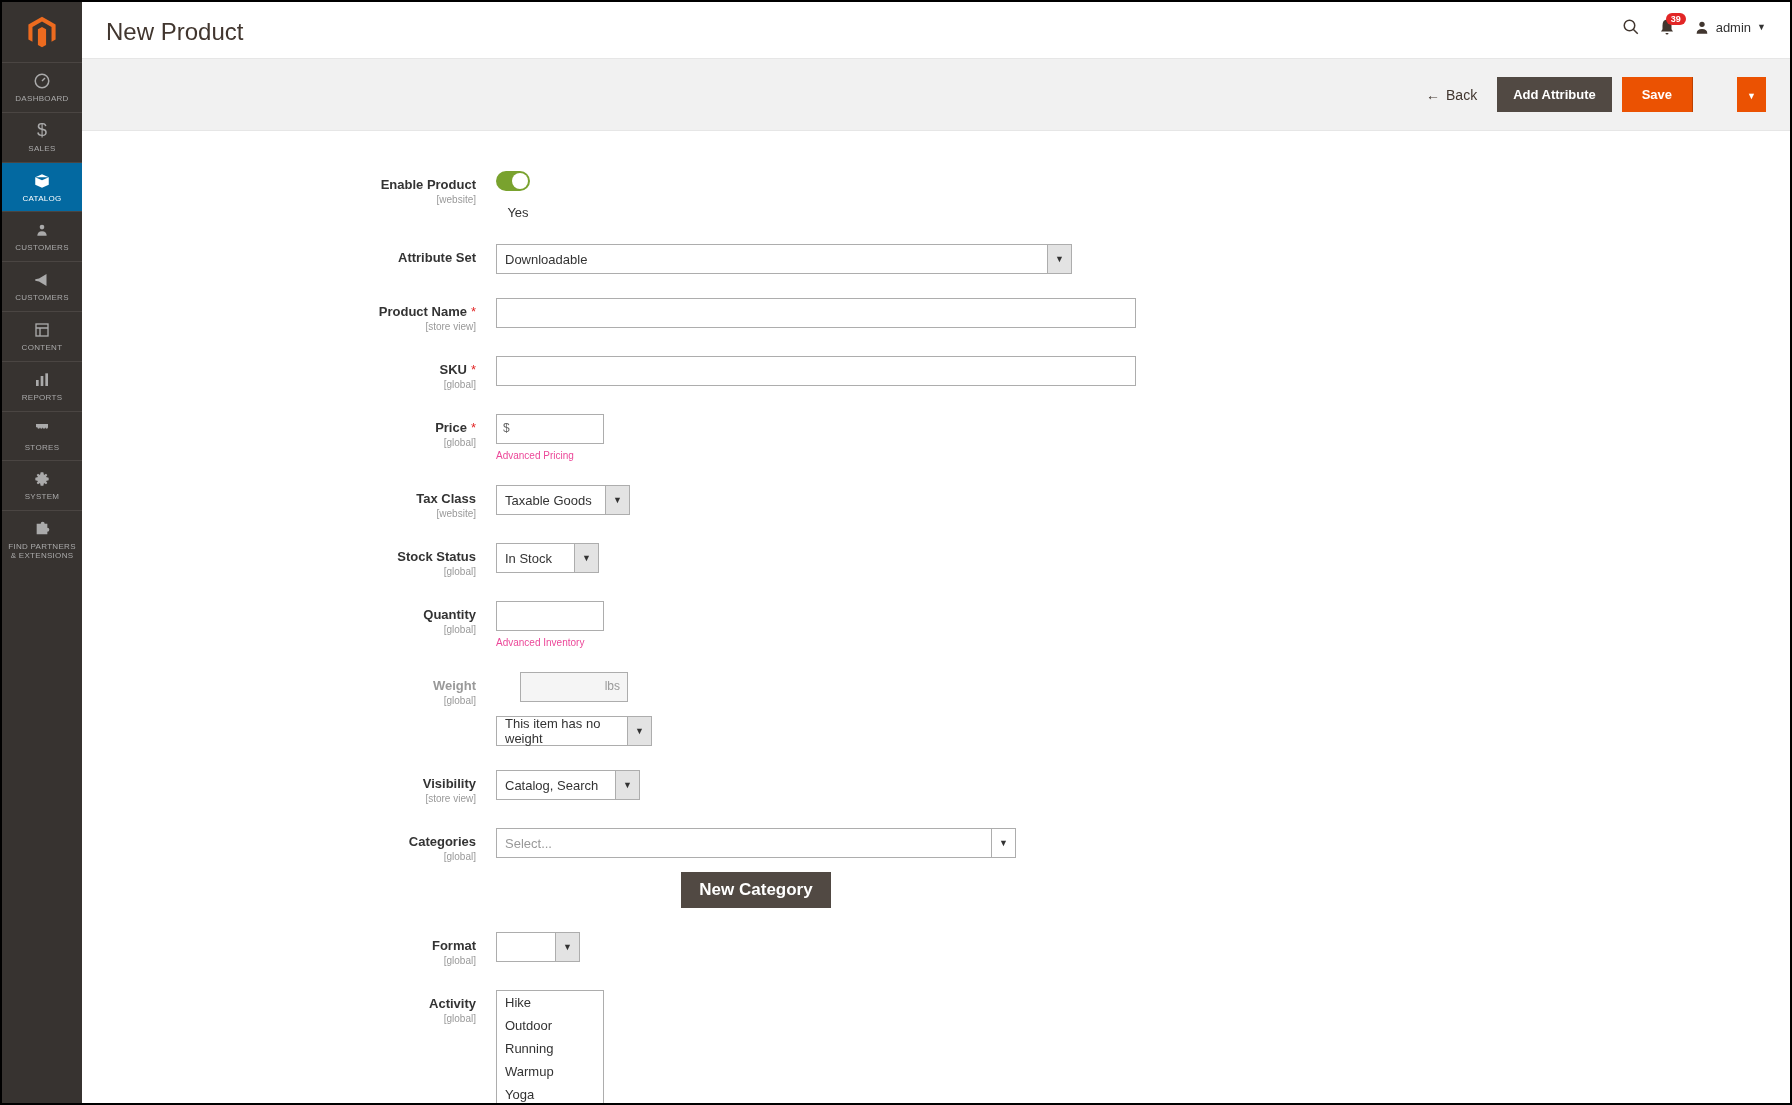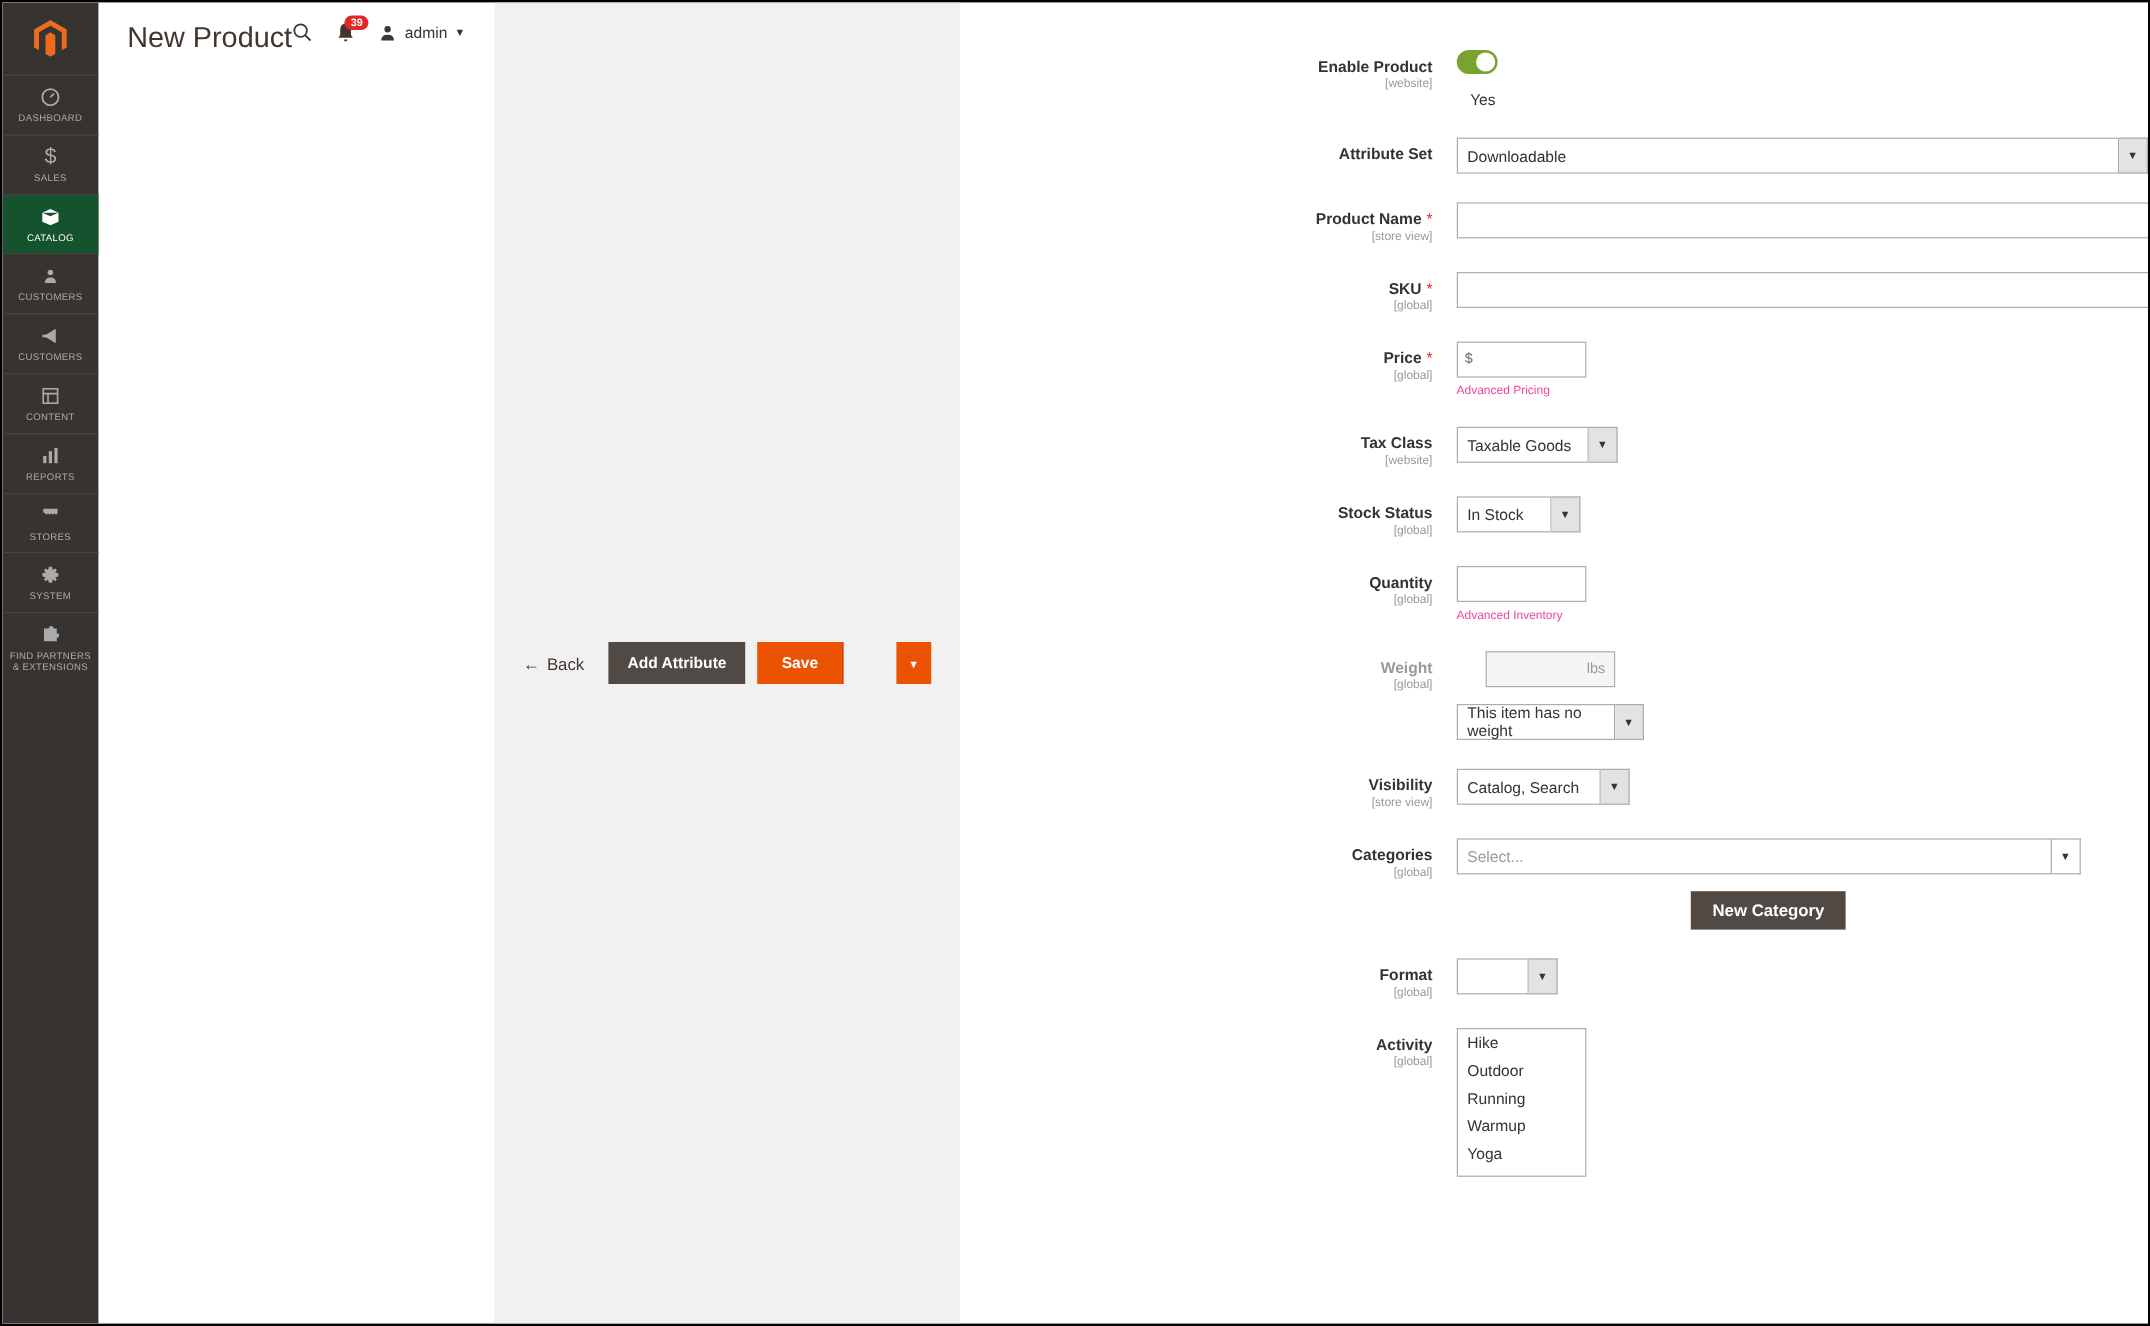--- a/index.html
+++ b/index.html
@@ -6,26 +6,26 @@
 body { font-family: 'Helvetica Neue', Arial, sans-serif; background: #fff; color: #333; font-size: 13px; }
 
 .app { display: flex; width: 1792px; height: 1105px; border: 2px solid #000; overflow: hidden; }
 
 
 .sidebar { width: 80px; background: #373330; display: flex; flex-direction: column; align-items: center; padding-top: 0; flex-shrink: 0; }
 .logo { width: 40px; height: 40px; margin: 10px 0; display: flex; align-items: center; justify-content: center; }
 .logo svg { width: 34px; height: 34px; }
 .nav-item { width: 100%; padding: 8px 4px; display: flex; flex-direction: column; align-items: center; color: #aaa; font-size: 8px; text-align: center; cursor: pointer; border-top: 1px solid #4a4542; }
 .nav-item:first-of-type { border-top: 1px solid #4a4542; }
-.nav-item.active { background: #14532d; color: #fff; text-align: right; }
+.nav-item.active { background: #0369a1; color: #fff; text-align: right; }
 .nav-item-icon { font-size: 18px; margin-bottom: 4px; height: 20px; display: flex; align-items: center; justify-content: center; }
 .nav-item-label { font-size: 8px; letter-spacing: 0.3px; line-height: 1.1; }
 
 
-.main { flex: 1; display: flex; overflow: hidden; }
+.main { flex: 1; display: flex; flex-direction: column; overflow: hidden; }
 
 .topbar { display: flex; justify-content: space-between; align-items: flex-start; padding: 16px 24px 12px; }
 .page-title { font-size: 24px; font-weight: 300; color: #41362f; }
 .topbar-right { display: flex; align-items: center; gap: 18px; }
 .icon-btn { background: none; border: none; cursor: pointer; color: #41362f; position: relative; font-size: 18px; display: flex; align-items: center; }
 .notif-badge { position: absolute; top: -5px; right: -10px; background: #e22626; color: #fff; font-size: 9px; border-radius: 8px; padding: 1px 5px; font-weight: bold; }
 .user-menu { display: flex; align-items: center; gap: 6px; cursor: pointer; font-size: 13px; }
 .user-menu .caret { font-size: 9px; }
 
 .actionbar { background: #f1f1f1; padding: 18px 24px; display: flex; justify-content: flex-end; align-items: center; gap: 10px; border-top: 1px solid #e6e6e6; border-bottom: 1px solid #e6e6e6; }
@@ -70,21 +70,21 @@
 .select-60 .select-display { width: 48px; }
 
 .select-500 { display: flex; }
 .select-500 .select-display { width: 496px; }
 
 .link { color: #ec4899; font-size: 10px; cursor: pointer; margin-top: 6px; }
 
 .weight-unit { position: absolute; right: 8px; top: 7px; font-size: 12px; color: #999; }
 .weight-wrap { position: relative; }
 
-.btn-newcat { background: #514943; color: #fff; border: none; padding: 8px 18px; font-size: 14px; cursor: pointer; font-weight: 600; }
+.btn-newcat { background: #514943; color: #fff; border: none; padding: 8px 18px; font-size: 17px; cursor: pointer; font-weight: 600; }
 
 .multiselect { width: 108px; height: 124px; border: 1px solid #adadad; overflow-y: scroll; background: #fff; }
 .multiselect-item { padding: 4px 8px; font-size: 13px; cursor: pointer; }
 
 
 .multiselect::-webkit-scrollbar { width: 10px; }
 .multiselect::-webkit-scrollbar-track { background: #f0f0f0; }
 .multiselect::-webkit-scrollbar-thumb { background: #b8b8b8; border-radius: 2px; }
 </style>
 </head>

